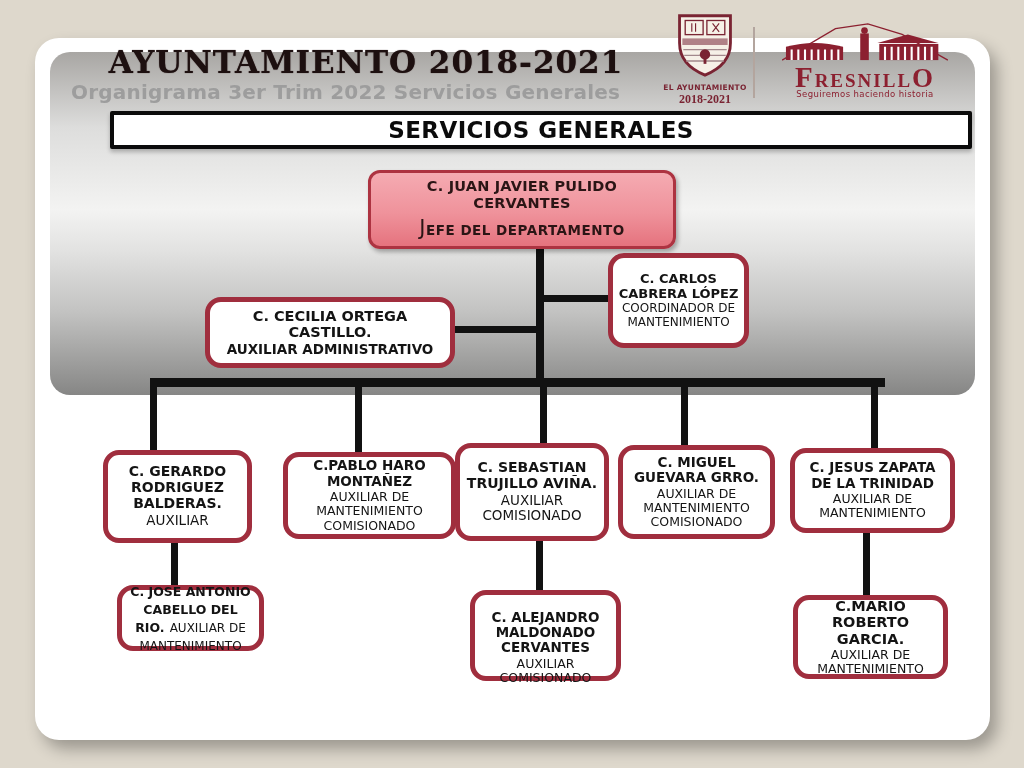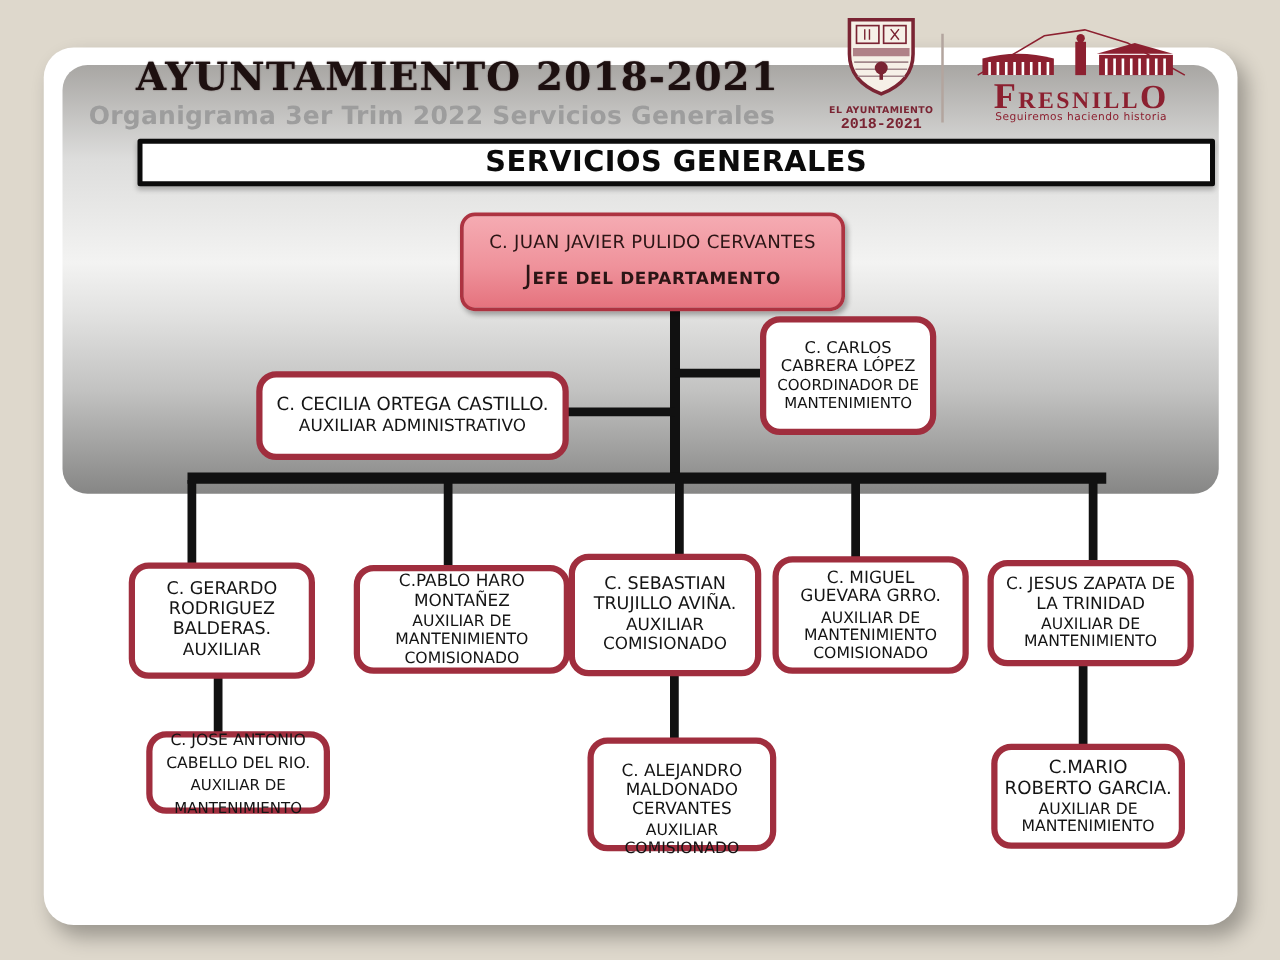--- a/index.html
+++ b/index.html
@@ -43,21 +43,21 @@
   
   .conn { position:absolute; background:#111111; }
 
   
   .node {
     position:absolute; background:#ffffff;
     border:5px solid #a02e3e; border-radius:16px;
     display:flex; flex-direction:column; justify-content:center;
     text-align:center; padding:3px 5px; color:#141414; line-height:1.14;
   }
-  .node .nm { font-weight:normal; display:block; }
+  .node .nm { font-weight:bold; display:block; }
   .node .rl { display:block; margin-top:1px; }
   .node.inline-role .nm, .node.inline-role .rl { display:inline; margin:0; }
 
   #n-jefe {
     left:368px; top:170px; width:308px; height:79px;
     border:3px solid #ad3341; border-radius:12px;
     background:linear-gradient(180deg,#f5abb2 0%,#ef929b 55%,#e5737e 100%);
     color:#2b1515;
     box-shadow:2px 3px 4px rgba(0,0,0,0.3);
   }
@@ -65,21 +65,21 @@
   #n-jefe .jefe-role { margin-top:6px; font-weight:bold; letter-spacing:0.5px; }
   #n-jefe .jefe-role .big-j { font-size:21px; font-weight:normal; }
   #n-jefe .jefe-role .rest { font-size:13.5px; }
 
   #n-carlos { left:608px; top:253px; width:141px; height:95px; line-height:1.12; }
   #n-carlos .nm { font-size:13px; }
   #n-carlos .rl { font-size:12px; }
 
   #n-cecilia { left:205px; top:297px; width:250px; height:71px; }
   #n-cecilia .nm { font-size:14.5px; }
-  #n-cecilia .rl { font-size:13.5px; }
+  #n-cecilia .rl { font-size:13.5px;font-weight:bold; }
 
   #n-gerardo { left:103px; top:450px; width:149px; height:93px; }
   #n-gerardo .nm { font-size:14px; }
   #n-gerardo .rl { font-size:13.5px; }
 
   #n-pablo { left:283px; top:452px; width:173px; height:87px; }
   #n-pablo .nm { font-size:13.5px; }
   #n-pablo .rl { font-size:12.5px; }
 
   #n-sebastian { left:455px; top:443px; width:154px; height:98px; }
@@ -105,21 +105,21 @@
   #n-mario { left:793px; top:595px; width:155px; height:84px; line-height:1.12; }
   #n-mario .nm { font-size:14.5px; }
   #n-mario .rl { font-size:12.5px; }
 
   
   .crest {
     position:absolute; left:655px; top:12px; width:100px; height:100px;
     text-align:center; color:#7a2433;
   }
   .crest .c1 { font-size:7.5px; font-weight:bold; letter-spacing:0.3px; margin-top:1px; }
-  .crest .c2 { font-family:Liberation Mono, monospace; font-size:12px; font-weight:bold; }
+  .crest .c2 { font-family:Liberation Serif, serif; font-size:12px; font-weight:bold; }
 
   .logo-divider {
     position:absolute; left:753px; top:27px; width:2px; height:71px;
     background:#b3a59e;
   }
 
   .fresnillo {
     position:absolute; left:763px; top:22px; width:204px; height:84px;
     text-align:center; color:#8c2030;
   }

